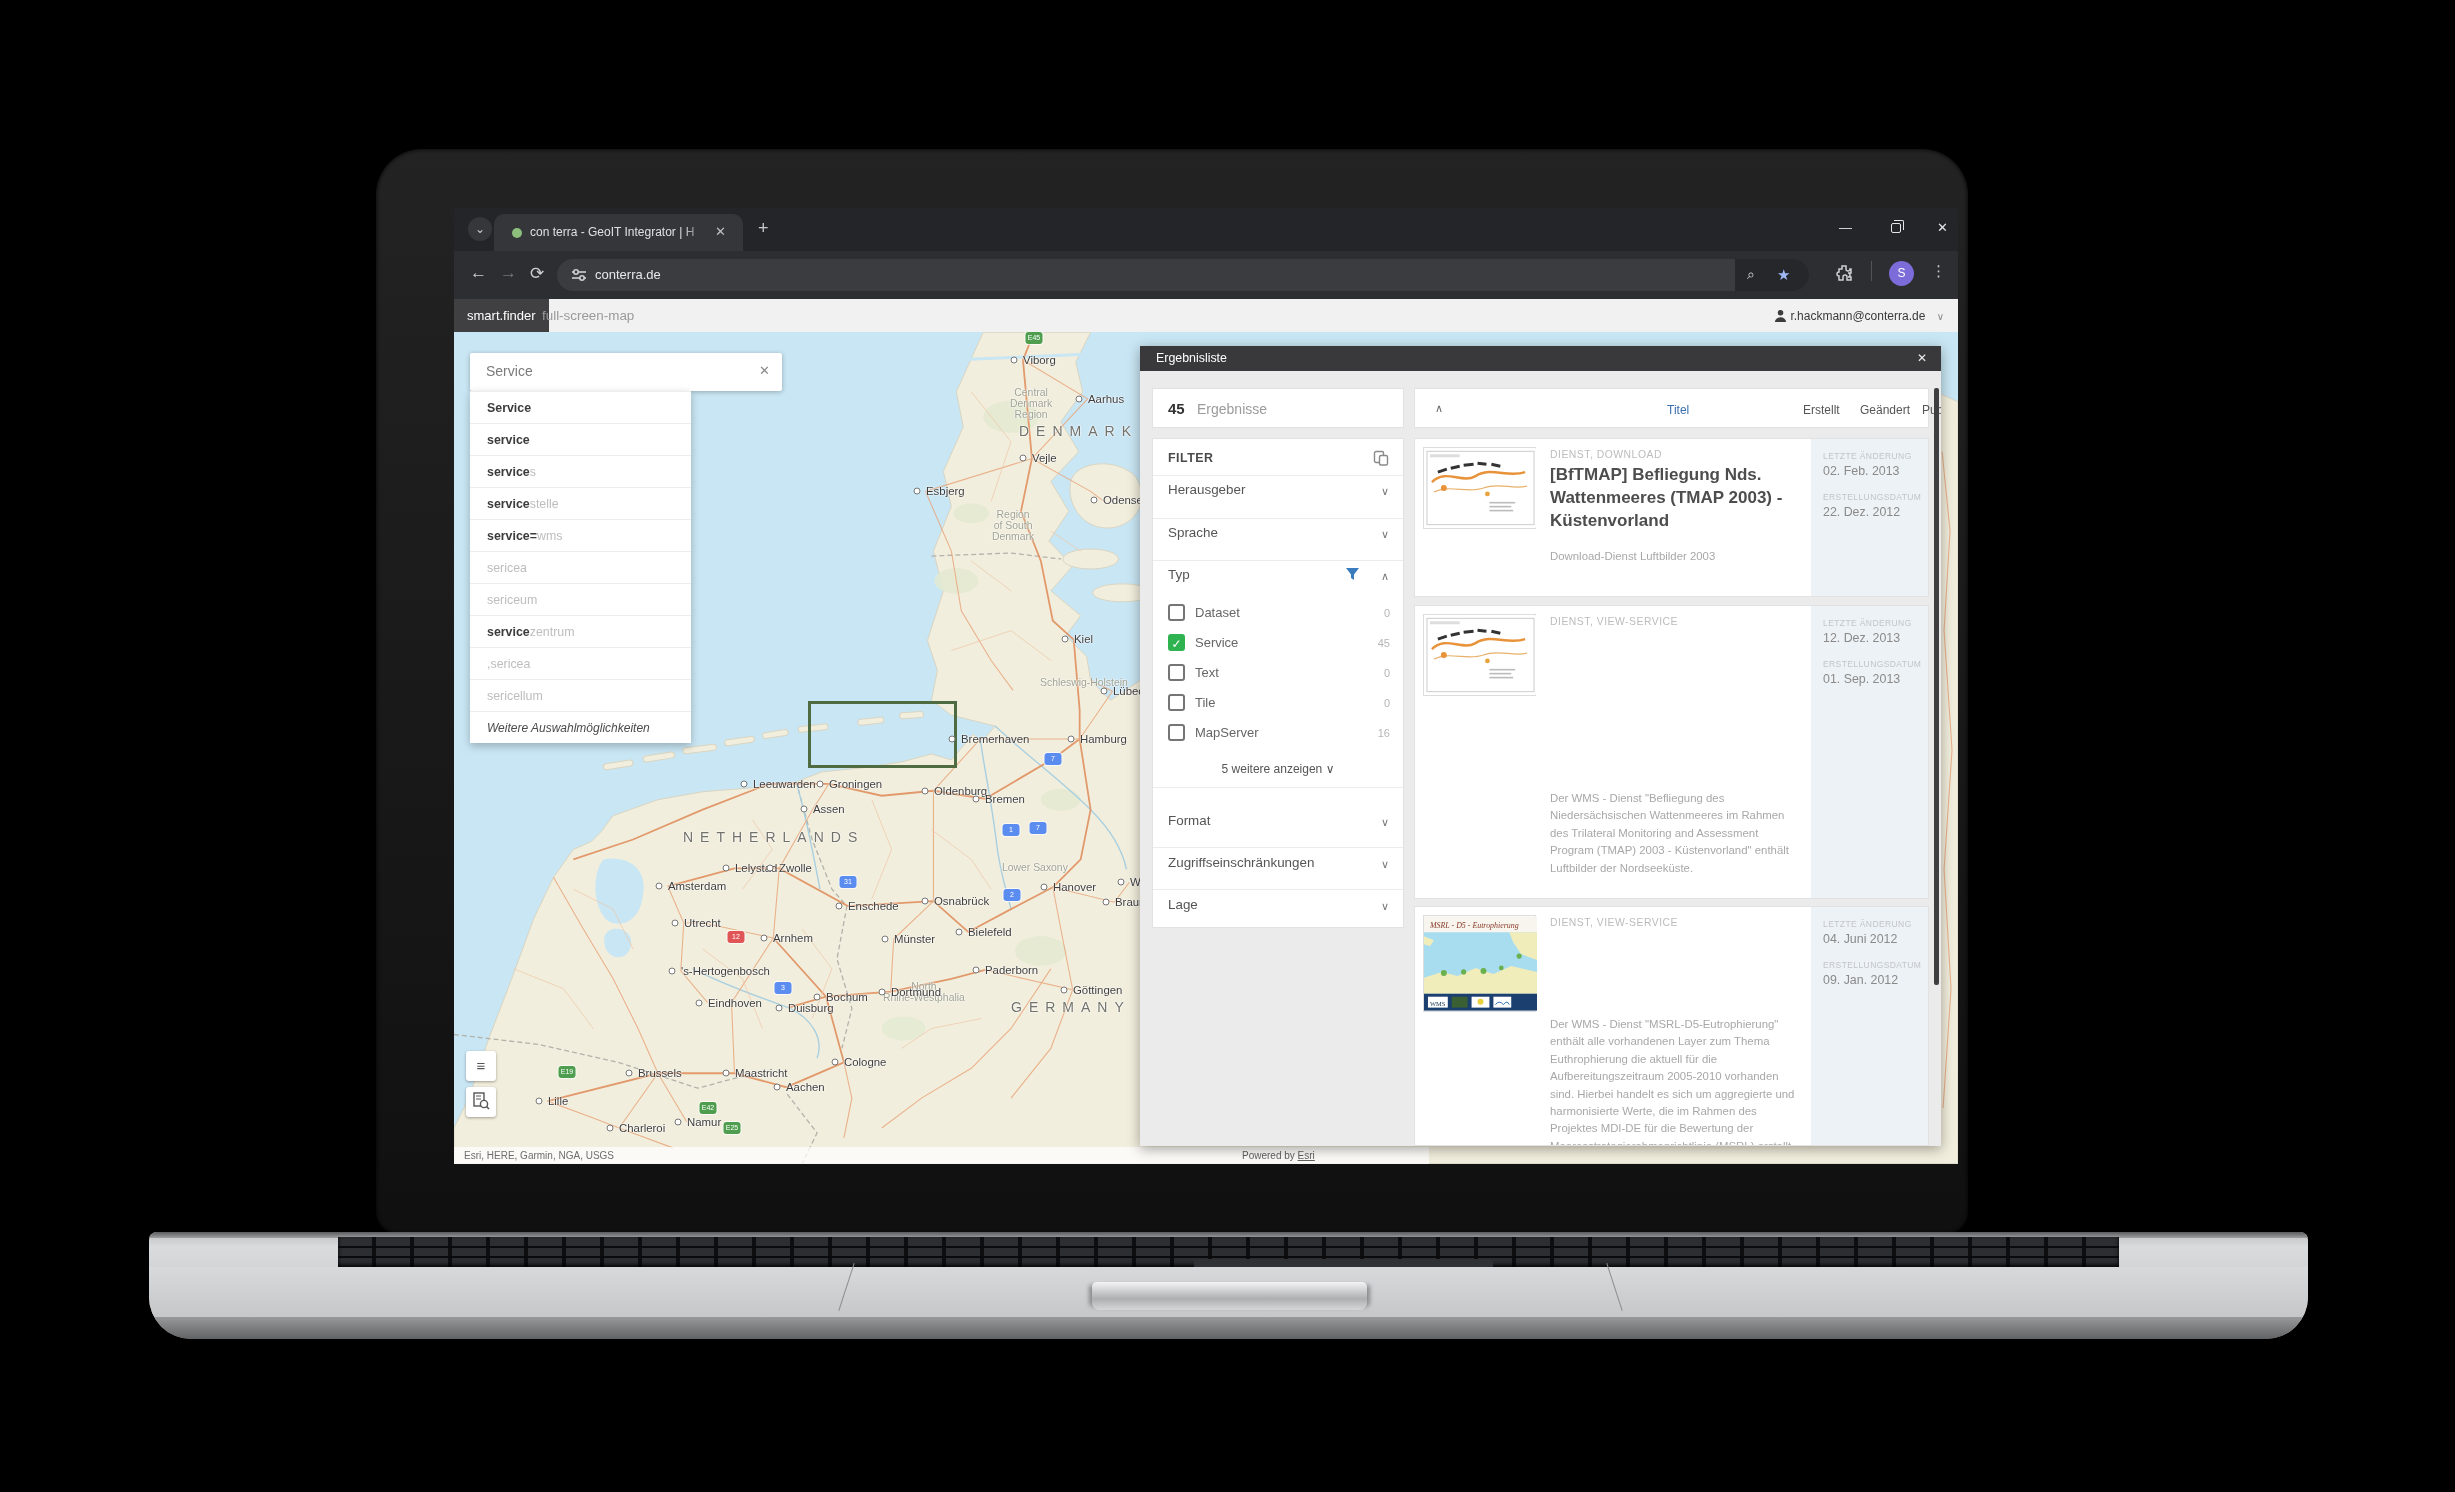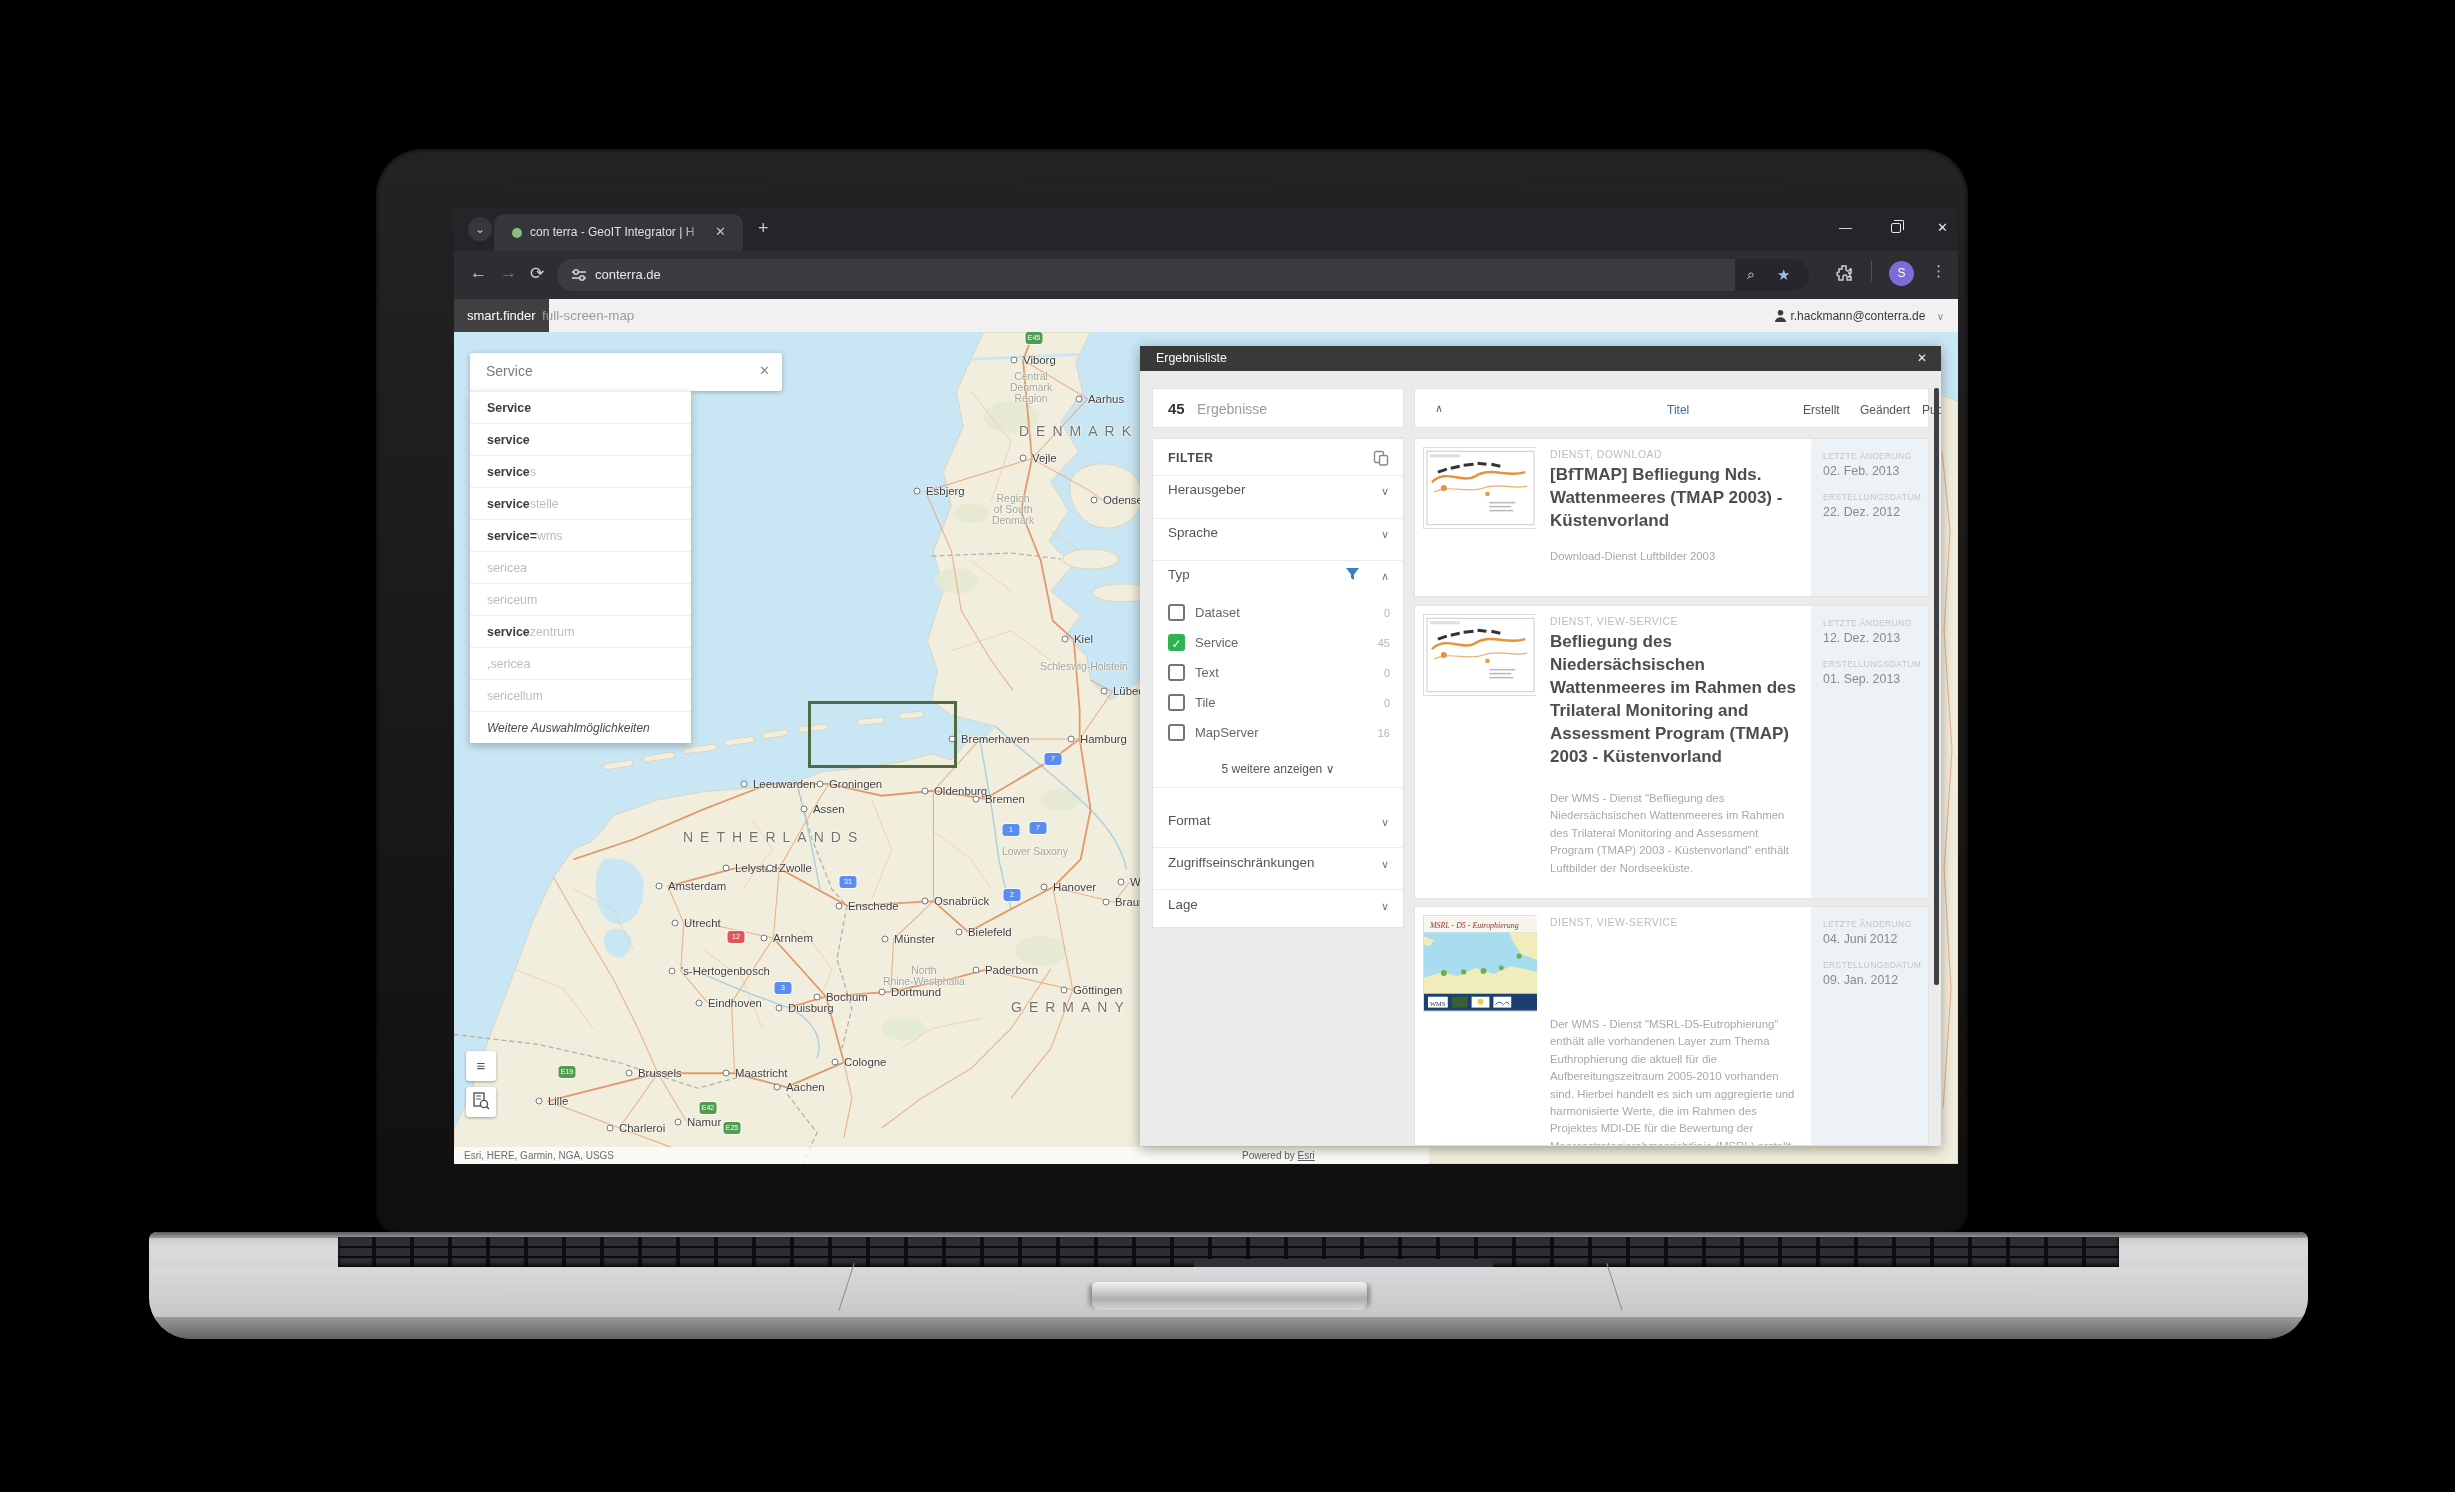--- a/index.html
+++ b/index.html
@@ -50,21 +50,21 @@
   #appbar { left:0; top:91px; width:1504px; height:34px; background:#f1f1f2; border-bottom:1px solid #d9d9d9; }
   #brand { left:0; top:0; height:34px; padding:0 13px; background:#404043; color:#ffffff; font-size:13px; line-height:34px; }
   #view-name { left:88px; top:9px; color:#9a9a9a; font-size:13.4px; }
   #userbox { right:14px; top:0; height:34px; color:#3a3a3a; font-size:12px; line-height:34px; }
   #user-caret { color:#888; font-size:10px; margin-left:8px; }
 
   
   #map { left:0; top:124px; width:1504px; height:832px; background:#c9e6f4; overflow:hidden; }
   .mlabel { position:absolute; transform:translate(0,-50%); white-space:nowrap; text-shadow:0 0 2px #fff,0 0 2px #fff; }
   .mlabel.city { color:#3e3e3e; font-size:11.4px; }
-  .mlabel.region { color:#a0a394; font-size:10.4px; text-align:center; line-height:11px; }
+  .mlabel.region { color:#a0a394; font-size:10.4px; text-align:center; line-height:11px;margin-top:16px; }
   .mlabel.country { color:#72726c; font-size:14px; letter-spacing:7px; }
   .mdot { position:absolute; width:7px; height:7px; border:1.6px solid #777; background:#fff; border-radius:50%; transform:translate(-50%,-50%); }
   .shield { position:absolute; width:17px; height:12px; border-radius:3px; transform:translate(-50%,-50%); color:#fff; font-size:7px; text-align:center; line-height:12px; box-shadow:0 0 0 1px rgba(255,255,255,.7); }
   #select-rect { left:354px; top:369px; width:149px; height:67px; border:3px solid #4e6b42; }
   .map-btn { left:12px; width:30px; height:30px; background:#fff; border-radius:3px; box-shadow:0 1px 3px rgba(0,0,0,.35); color:#555; text-align:center; }
   #attr-strip { left:0; bottom:0; width:975px; height:17px; background:rgba(255,255,255,.72); }
   #attr-text { left:10px; top:3px; font-size:10px; color:#6e6e6e; }
   #powered { left:788px; top:3px; font-size:10px; color:#5f5f5f; }
   #powered u { text-decoration:underline; }
 
@@ -543,21 +543,20 @@
     <circle cx="20" cy="40" r="3" fill="#e8923a"></circle>
                 <circle cx="64" cy="46" r="2.4" fill="#e8a33a"></circle>
     <g fill="#bbb">
                   <rect x="66" y="54" width="26" height="1.6"></rect>
                   <rect x="66" y="58" width="22" height="1.6"></rect>
                   <rect x="66" y="62" width="24" height="1.6"></rect>
                 </g>
     <rect x="6" y="6" width="30" height="3" fill="#ddd"></rect>
   </svg></div>
             <div class="kicker">DIENST, VIEW-SERVICE</div>
-            <div class="rtitle">Befliegung des Niedersächsischen Wattenmeeres im Rahmen des Trilateral Monitoring and Assessment Program (TMAP) 2003 - Küstenvorland</div>
             <div class="rdesc" style="top: 184px;">Der WMS - Dienst "Befliegung des Niedersächsischen Wattenmeeres im Rahmen des Trilateral Monitoring and Assessment Program (TMAP) 2003 - Küstenvorland" enthält Luftbilder der Nordseeküste.</div>
             <div class="datecol">
               <div class="dlabel">LETZTE ÄNDERUNG</div>
               <div class="dval">12. Dez. 2013</div>
               <div class="dlabel">ERSTELLUNGSDATUM</div>
               <div class="dval">01. Sep. 2013</div>
             </div>
           </div>
           <div class="abs card rescard" style="top: 560px; height: 240px;">
             <div class="thumb" style="height: 97px;"><svg width="113" height="95" viewBox="0 0 114 95">

